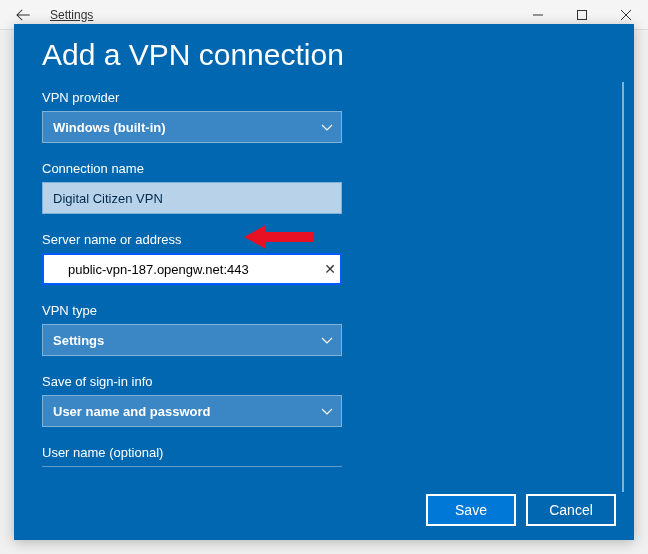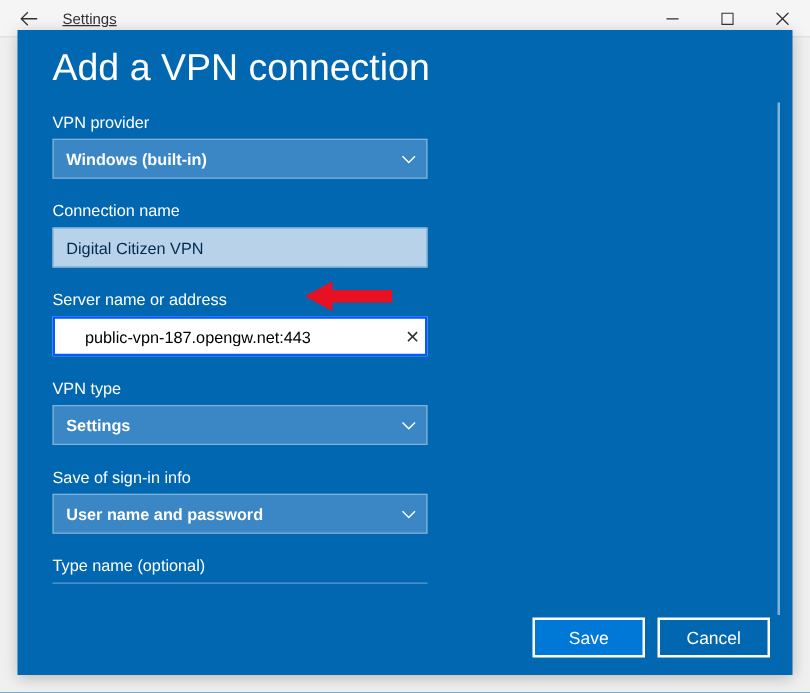--- a/index.html
+++ b/index.html
@@ -221,21 +221,21 @@
       <span>User name and password</span>
       <span class="chev">
           <svg viewBox="0 0 12 12">
             <path fill="none" stroke="#fff" stroke-width="1.2" d="M1 4l5 5 5-5"></path>
           </svg>
         </span>
     </div>
   </div>
 
   <div class="field">
-    <div class="field-label">Type name (optional)</div>
+    <div class="field-label">User name (optional)</div>
     <div class="divider"></div>
   </div>
 
   <div class="scrollbar"></div>
 
   <div class="footer">
     <div class="btn primary">Save</div>
     <div class="btn secondary">Cancel</div>
   </div>
 </div>

